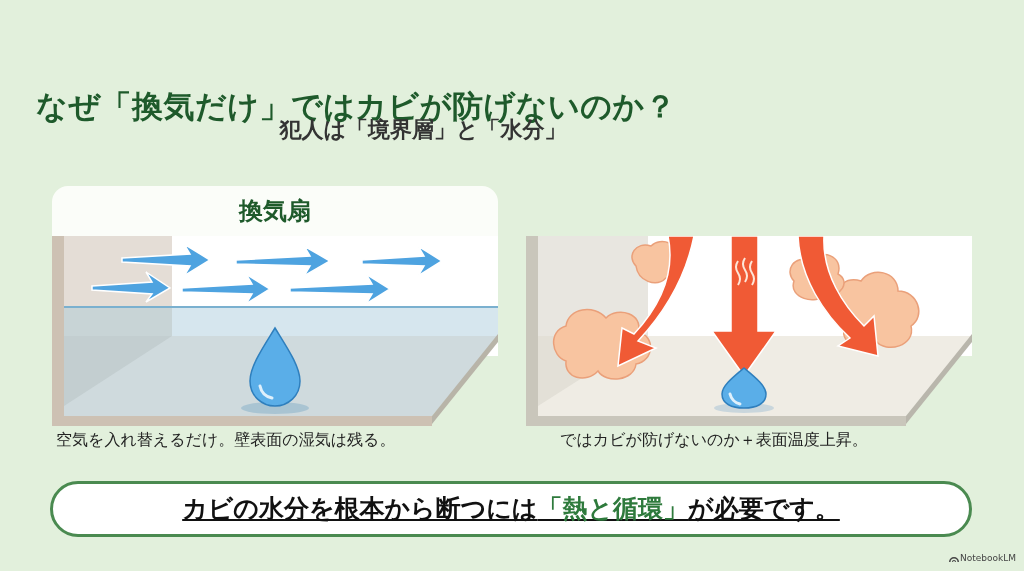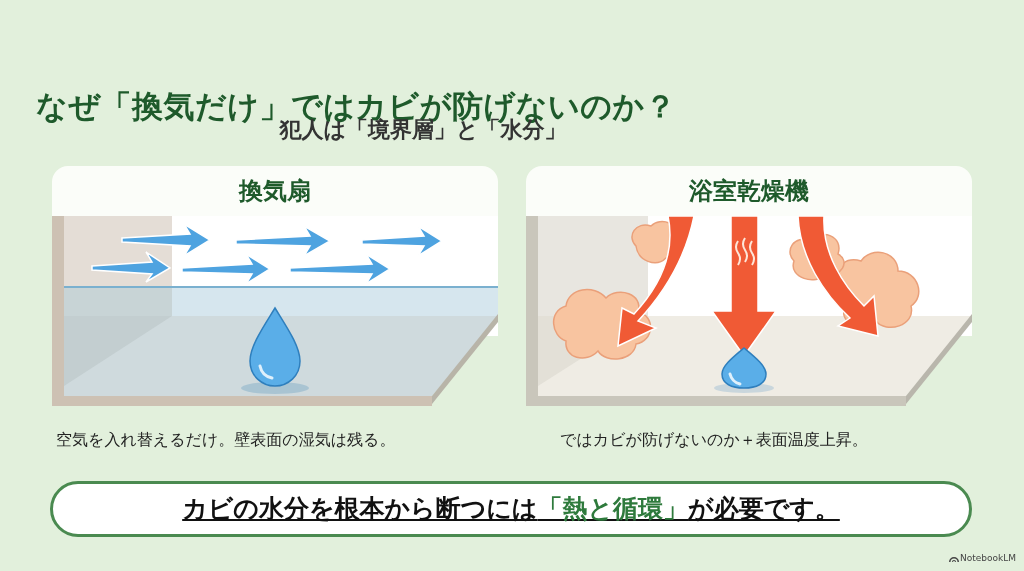--- a/index.html
+++ b/index.html
@@ -15,21 +15,21 @@
       font-size: 31px; font-weight: bold; color: #1e5a2b;
       letter-spacing: 0.5px;
       margin-top: 42px;
     }
     .subtitle {
       position: absolute; left: 0; top: 115px; width: 836px;
       text-align: center; padding-left: 10px;
       font-size: 22px; font-weight: bold; color: #333;
     }
     .panel {
-      position: absolute; top: 166px; width: 446px; height: 250px;
+      position: absolute; top: 186px; width: 446px; height: 250px;
     }
     .panel.left { left: 52px; }
     .panel.right { left: 526px; }
     .panel-head {
       position: absolute; left: 0; top: 0; width: 100%; height: 50px;
       background: #fbfdf9; border-radius: 16px 16px 0 0;
       text-align: center; line-height: 50px;
       font-size: 24px; font-weight: bold; color: #1e5a2b;
     }
     .panel-scene { position: absolute; left: 0; top: 50px; width: 100%; height: 200px; }
@@ -86,21 +86,20 @@
       </g>
 
       <ellipse cx="223" cy="172" rx="34" ry="6" fill="#a9c4d2"></ellipse>
       <path d="M223,92 C212,110 198,130 198,145 C198,160 210,170 223,170 C236,170 248,160 248,145 C248,130 234,110 223,92 Z" fill="#5aaee8" stroke="#2f7fbd" stroke-width="1.5"></path>
       <path d="M208,150 Q210,160 220,162" stroke="#dff0fb" stroke-width="3" fill="none" stroke-linecap="round"></path>
     </svg>
   </div>
 </div>
 
 <div class="panel right">
-  <div class="panel-head">浴室乾燥機</div>
   <div class="panel-scene">
     <svg width="446" height="200" viewBox="0 0 446 200">
       <rect x="0" y="0" width="446" height="120" fill="#ffffff"></rect>
       <rect x="12" y="0" width="110" height="120" fill="#e8e6e0"></rect>
       <rect x="0" y="0" width="12" height="190" fill="#c9c6bb"></rect>
       <polygon points="12,100 446,100 380,180 12,180" fill="#efece4"></polygon>
       <polygon points="12,100 122,100 12,170" fill="#e3e0d7"></polygon>
       <polygon points="446,98 446,106 380,188 380,180" fill="#b9b6ac"></polygon>
       <rect x="0" y="180" width="380" height="10" fill="#c9c6bb"></rect>
 

